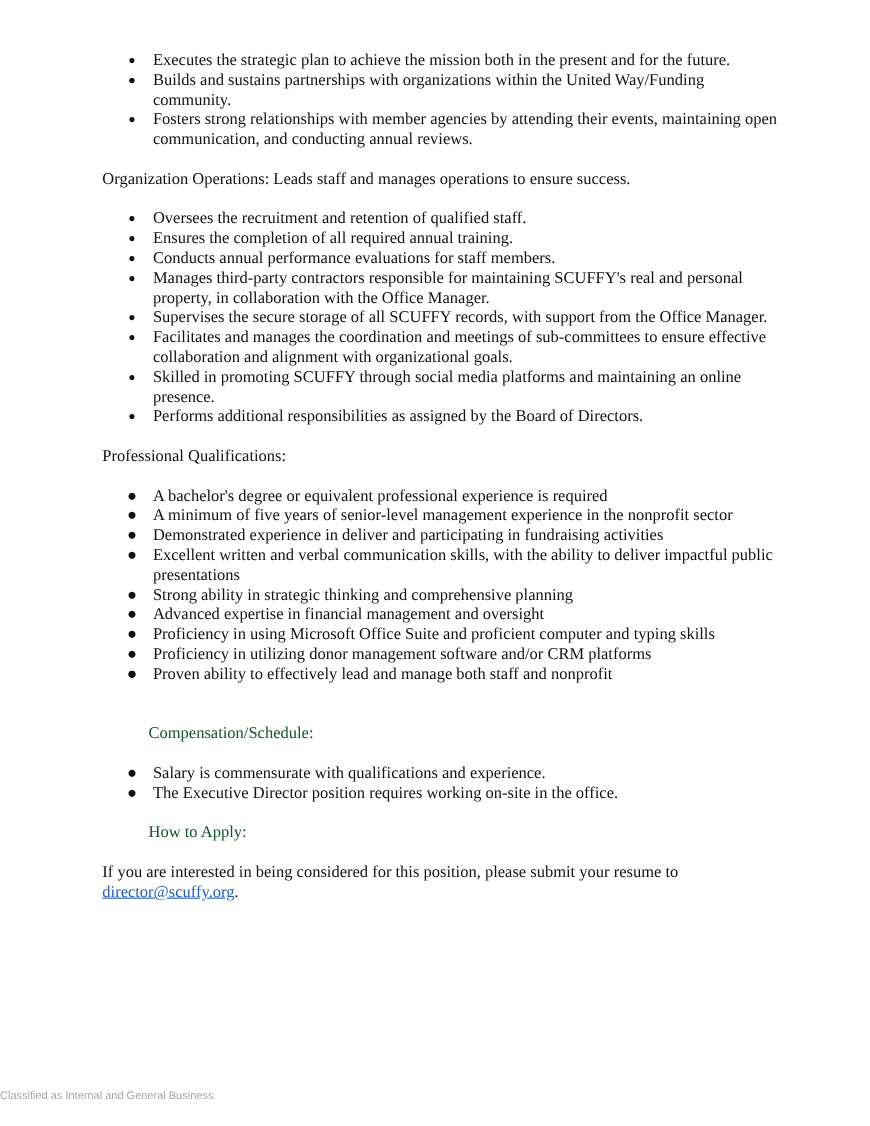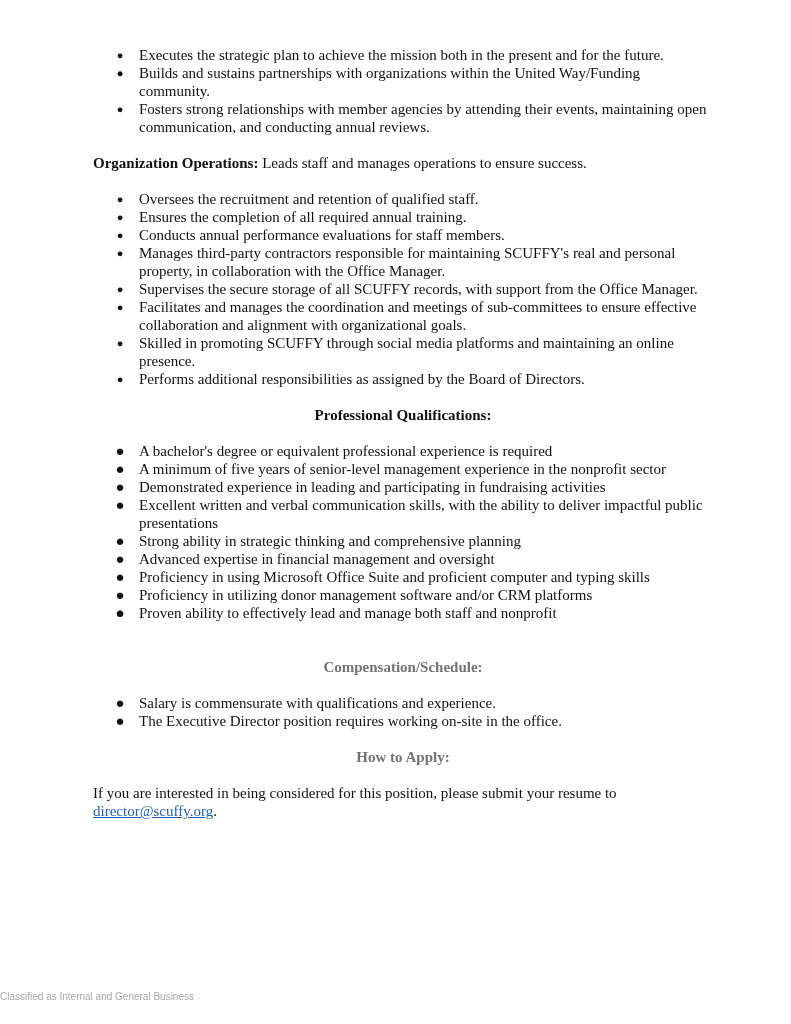--- a/index.html
+++ b/index.html
@@ -7,22 +7,22 @@
     width: 791px; height: 1024px; position: relative; overflow: hidden;
     font-family: "Liberation Serif", serif; font-size: 15px; color: #111111;
   }
   .page { position: absolute; left: 93px; top: 46px; width: 620px; }
   ul { list-style: none; margin: 0; padding: 0; }
   li { position: relative; padding-left: 46px; line-height: 18px; }
   li .bullet { position: absolute; left: 22px; top: 0; width: 10px; text-align: center; }
   ul.small li .bullet { font-size: 11px; }
   ul.big li .bullet { font-size: 15px; }
   .para { line-height: 18px; }
-  .heading { font-weight: bold; text-align: center; }
-  .heading.gray { color: #737373; }
+  .heading { font-weight: normal; }
+  .heading.gray { color: #14532d; margin-left: 42px; }
   a.email { color: #1f5fb8; text-decoration: underline; }
   .gap1 { height: 18px; }
   .footer {
     position: absolute; top: 991px; left: 0; width: 791px; 
     font-family: "Liberation Sans", sans-serif; font-size: 10px; color: #a6a6a6;
   }
 </style>
 </head>
 <body>
 
@@ -50,21 +50,21 @@
       <li><span class="bullet">●</span><span>Skilled in promoting SCUFFY through social media platforms and maintaining an online presence.</span></li>
       <li><span class="bullet">●</span><span>Performs additional responsibilities as assigned by the Board of Directors.</span></li>
     </ul>
 
   <div class="gap1"></div>
   <div class="para heading">Professional Qualifications:</div>
   <div class="gap1"></div>
   <ul class="big" id="qual-list">
       <li><span class="bullet">●</span><span>A bachelor's degree or equivalent professional experience is required</span></li>
       <li><span class="bullet">●</span><span>A minimum of five years of senior-level management experience in the nonprofit sector</span></li>
-      <li><span class="bullet">●</span><span>Demonstrated experience in leading and participating in fundraising activities</span></li>
+      <li><span class="bullet">●</span><span>Demonstrated experience in deliver and participating in fundraising activities</span></li>
       <li><span class="bullet">●</span><span>Excellent written and verbal communication skills, with the ability to deliver impactful public presentations</span></li>
       <li><span class="bullet">●</span><span>Strong ability in strategic thinking and comprehensive planning</span></li>
       <li><span class="bullet">●</span><span>Advanced expertise in financial management and oversight</span></li>
       <li><span class="bullet">●</span><span>Proficiency in using Microsoft Office Suite and proficient computer and typing skills</span></li>
       <li><span class="bullet">●</span><span>Proficiency in utilizing donor management software and/or CRM platforms</span></li>
       <li><span class="bullet">●</span></li>
       <li><span class="bullet">●</span><span>Proven ability to effectively lead and manage both staff and nonprofit</span></li>
     </ul>
 
   <div class="gap1"></div>

